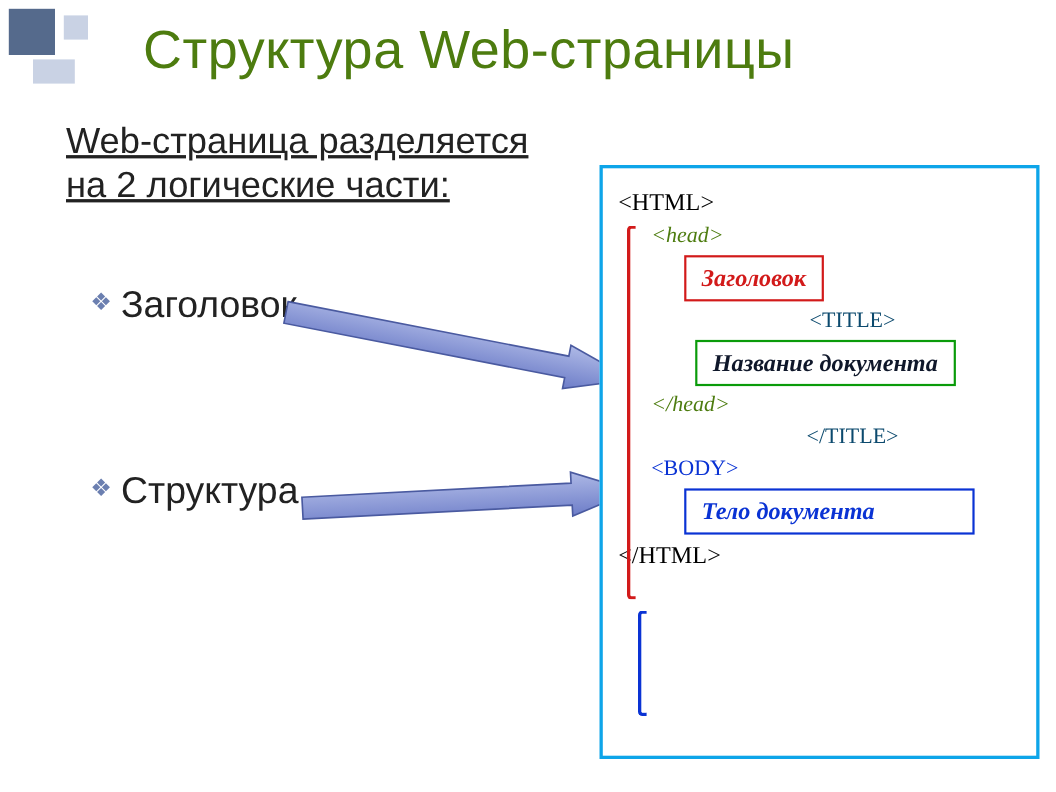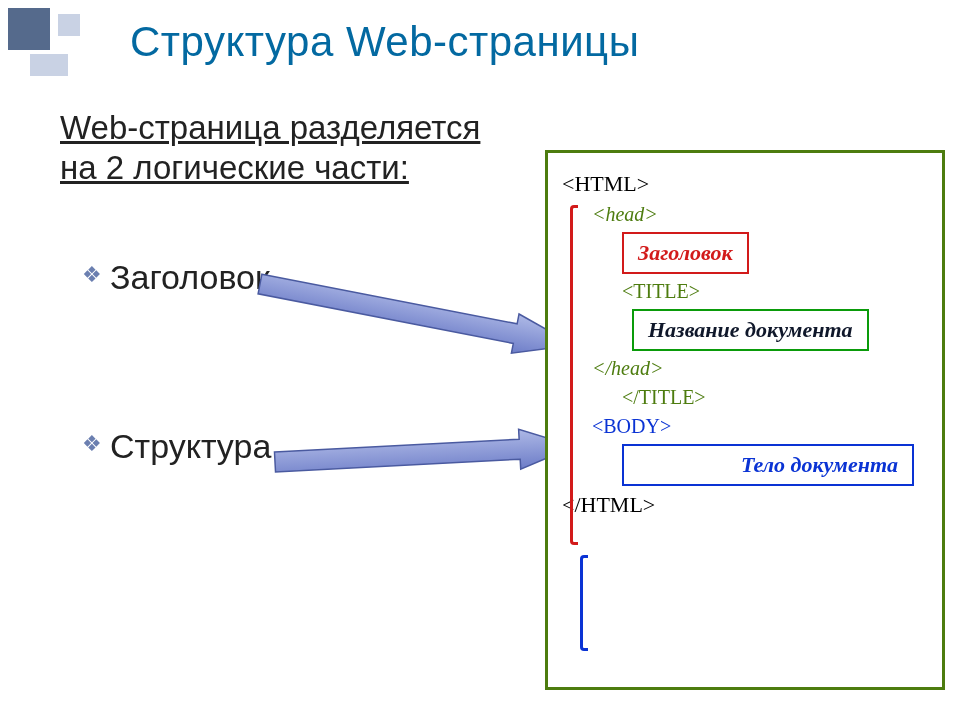--- a/index.html
+++ b/index.html
@@ -30,22 +30,22 @@
   }
   .corner-deco .bar {
     position: absolute;
     width: 38px; height: 22px;
     background: #c9d2e4;
     top: 46px; left: 22px;
   }
   .title {
     position: absolute;
     top: 18px; left: 130px;
-    font-size: 42px;
-    color: #0369a1;
+    font-size: 49px;
+    color: #4d7c0f;
     letter-spacing: 0.5px;
   }
   .intro {
     position: absolute;
     top: 108px; left: 60px;
     width: 430px;
     font-size: 33px;
     color: #222;
     line-height: 1.22;
     text-decoration: underline;
@@ -68,43 +68,43 @@
     left: 0; top: 4px;
     font-size: 22px;
     color: #6b7fb0;
   }
   
   .panel {
     position: absolute;
     top: 150px; left: 545px;
     width: 400px;
     height: 540px;
-    border: 3px solid #4d7c0f;
+    border: 3px solid #0ea5e9;
     background: #fff;
     padding: 12px 14px;
     font-family: "Times New Roman", serif;
   }
   .tag-black { color: #000; font-size: 22px; font-weight: normal; }
   .tag-red   { color: #4d7c0f; font-size: 20px; font-style: italic; }
-  .tag-green { color: #4d7c0f; font-size: 20px; }
+  .tag-green { color: #0c4a6e; font-size: 20px; text-align: center; }
   .tag-blue  { color: #0a33d4; font-size: 20px; font-weight: normal;}
   .row { margin: 6px 0; }
   .indent1 { margin-left: 30px; }
   .indent2 { margin-left: 60px; }
   .box {
     border: 2px solid;
     display: inline-block;
     padding: 6px 14px;
     font-size: 22px;
     font-style: italic;
     font-weight: bold;
   }
   .box-red   { border-color: #d21a1a; color: #d21a1a; }
   .box-green { border-color: #0a9b0a; color: #0f172a; margin-left: 10px; }
-  .box-blue  { border-color: #0a33d4; color: #0a33d4; width: 292px; text-align: right; }
+  .box-blue  { border-color: #0a33d4; color: #0a33d4; width: 264px; text-align: left; }
   .bracket-red {
     position: absolute;
     left: 22px; top: 52px;
     width: 8px; height: 340px;
     border-left: 3px solid #d21a1a;
     border-top: 3px solid #d21a1a;
     border-bottom: 3px solid #d21a1a;
     border-top-left-radius: 4px;
     border-bottom-left-radius: 4px;
   }

